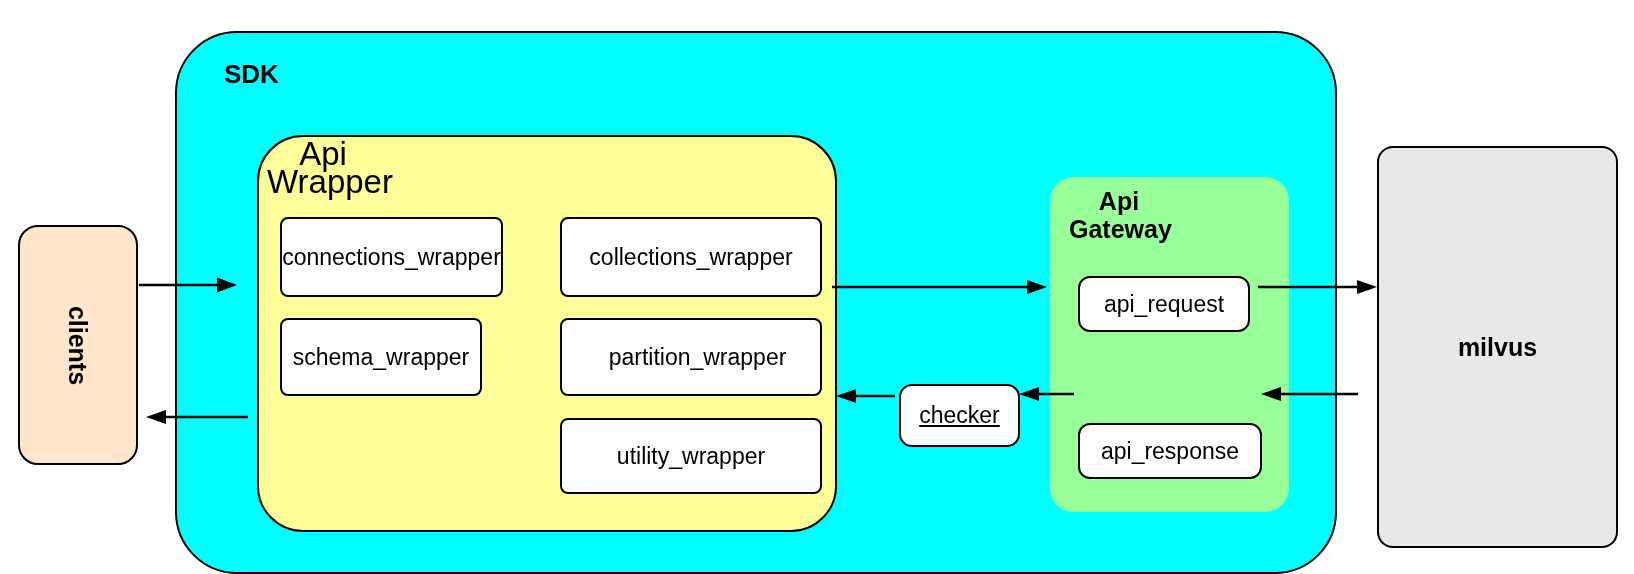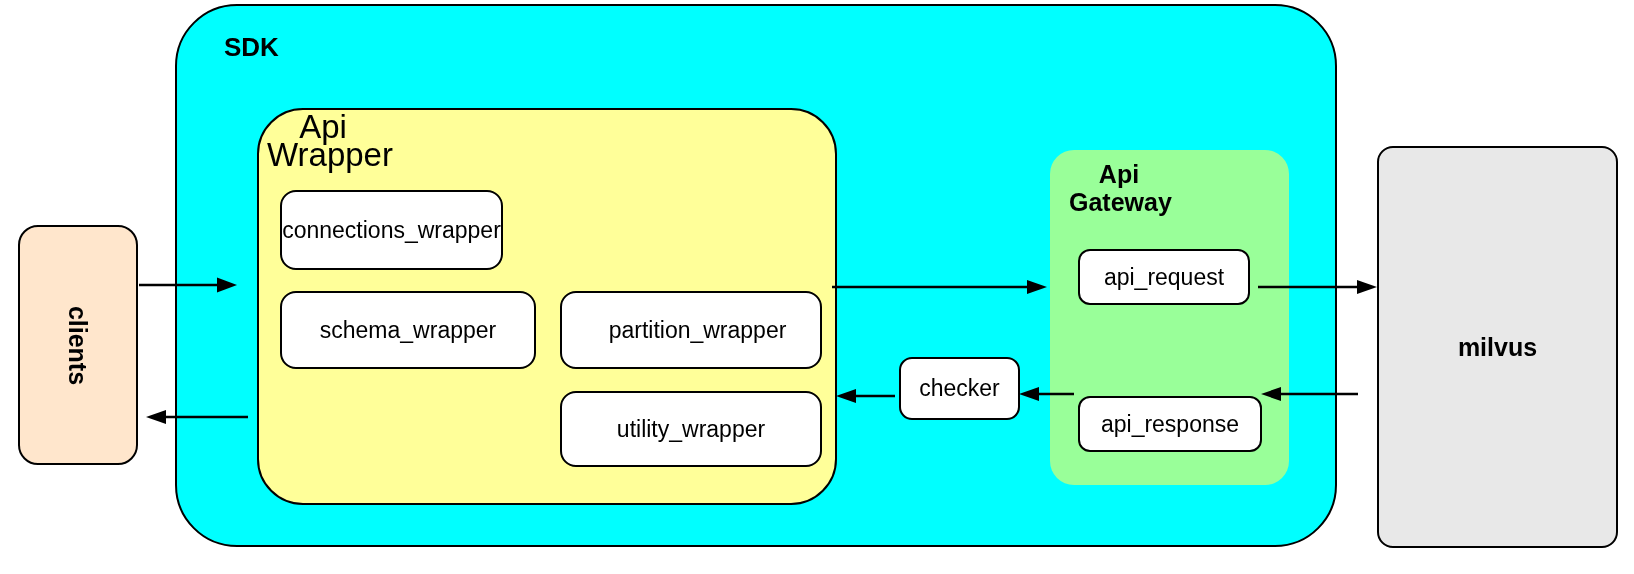--- a/index.html
+++ b/index.html
@@ -22,21 +22,21 @@
     border-radius: 20px;
     display: flex; align-items: center; justify-content: center;
   }
   #clients .vlabel {
     transform: rotate(90deg);
     font-weight: bold; font-size: 25px; white-space: nowrap;
   }
 
   
   #sdk {
-    left: 175px; top: 4px; width: 1162px; height: 543px;
+    left: 175px; top: 31px; width: 1162px; height: 543px;
     background: var(--sdk-fill, #00ffff);
     border-radius: 62px;
   }
   #sdk-label {
     position: absolute; left: 47px; top: 26px;
     font-weight: bold; font-size: 26px;
   }
 
   
   #api-wrapper {
@@ -46,34 +46,34 @@
   }
   #api-wrapper-label {
     position: absolute; left: 8px; top: 3px; width: 112px;
     text-align: center; font-weight: normal; font-size: 33px; line-height: 28px;
   }
 
   .node {
     position: absolute; box-sizing: border-box;
     background: var(--node-fill, #ffffff);
     border: 2px solid var(--stroke, #000);
-    border-radius: 16px;
+    border-radius: 8px;
     display: flex; align-items: center; justify-content: center;
     font-size: 23px; text-align: center;
   }
   
   #node-connections { left: 21px;  top: 80px;  width: 223px; height: 80px; }
   #node-collections { left: 301px; top: 80px;  width: 262px; height: 80px; }
-  #node-schema      { left: 21px;  top: 181px; width: 256px; height: 78px; }
+  #node-schema      { left: 21px;  top: 181px; width: 202px; height: 78px; }
   #node-partition   { left: 301px; top: 181px; width: 262px; height: 78px; padding-left: 13px; }
   #node-index       { left: 21px;  top: 281px; width: 223px; height: 76px; }
   #node-utility     { left: 301px; top: 281px; width: 262px; height: 76px; }
 
   
-  #checker { left: 722px; top: 351px; width: 121px; height: 63px; border-radius: 13px; }
+  #checker { left: 722px; top: 351px; width: 121px; height: 63px; border-radius: 13px; text-decoration: underline; }
 
   
   #api-gateway {
     left: 873px; top: 144px; width: 239px; height: 335px;
     background: var(--api-gateway-fill, #99ff99);
     border-radius: 24px;
   }
   #api-gateway-label {
     position: absolute; left: 19px; top: 10px; width: 100px;
     text-align: center; font-weight: bold; font-size: 25px; line-height: 28px;
@@ -108,20 +108,23 @@
     <span class="vlabel">clients</span>
   </div>
 
   <div class="box bordered" id="sdk">
     <div id="sdk-label">SDK</div>
 
     <div class="box bordered" id="api-wrapper">
       <div id="api-wrapper-label">Api Wrapper</div>
       <div class="node" id="node-connections">
         <span>connections_wrapper</span>
+      </div>
+      <div class="node" id="node-collections">
+        <span>collections_wrapper</span>
       </div>
       <div class="node" id="node-schema">
         <span>schema_wrapper</span>
       </div>
       <div class="node" id="node-partition">
         <span>partition_wrapper</span>
       </div>
       <div class="node" id="node-utility">
         <span>utility_wrapper</span>
       </div>

